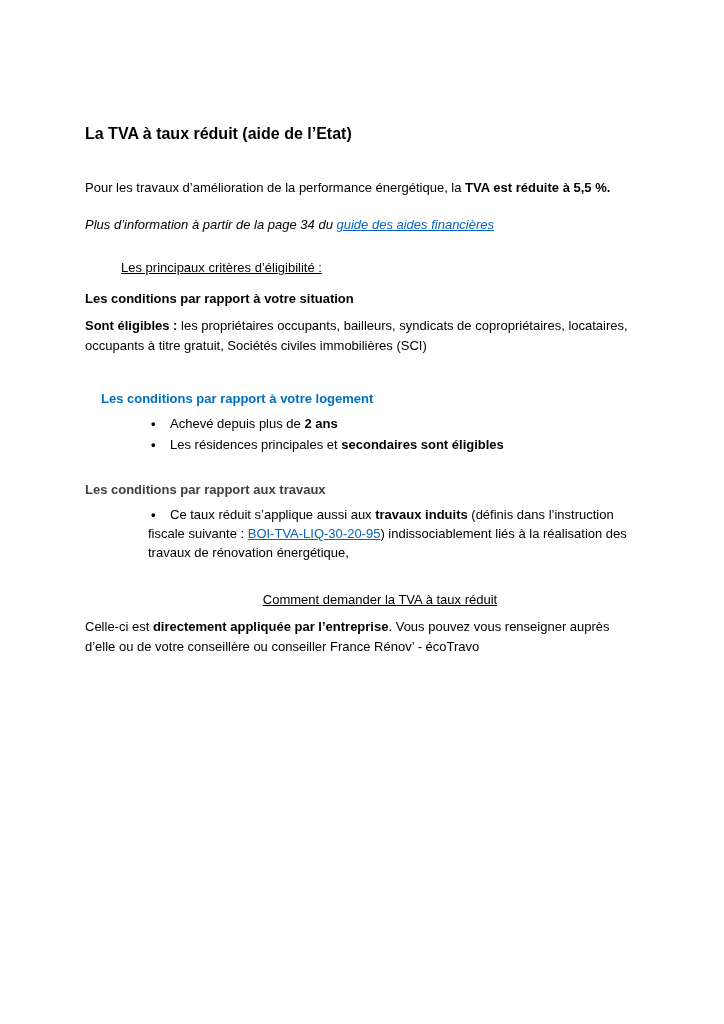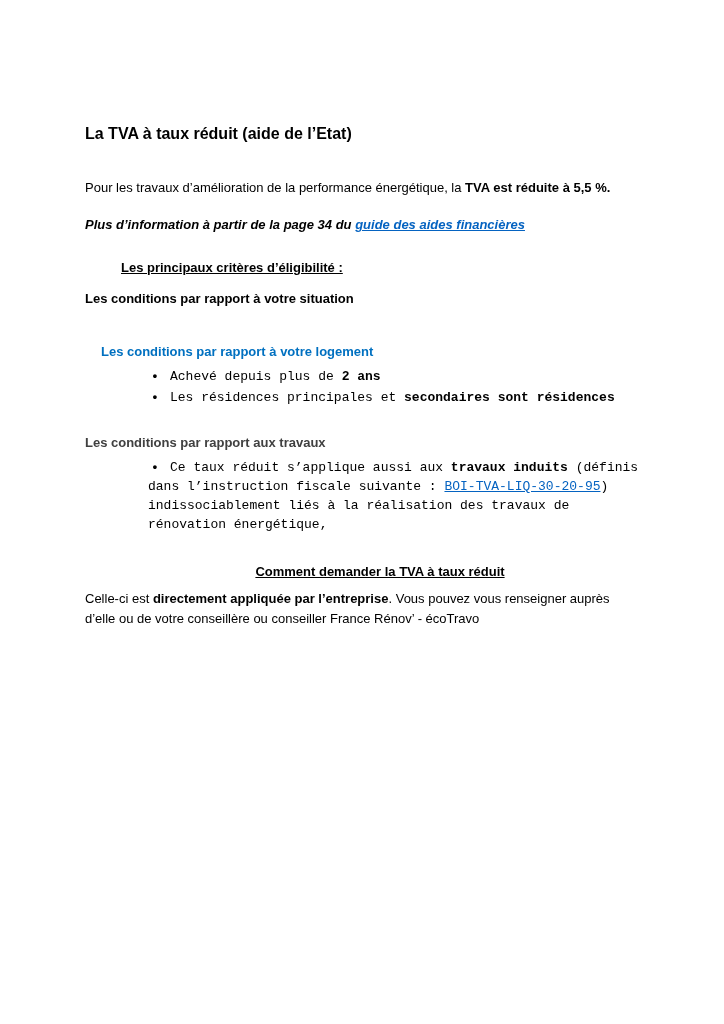--- a/index.html
+++ b/index.html
@@ -22,40 +22,39 @@
     margin-top: 36px;
   }
   .doc-title {
     font-size: 16px;
     line-height: 20px;
     font-weight: bold;
     margin: 0;
   }
   p { margin: 0; }
   .p-intro       { margin-top: 34px; }
-  .p-moreinfo    { margin-top: 17px; font-style: italic; font-weight: bold; }
-  .h-underline   { margin-top: 23px; font-weight: bold; text-decoration: underline; padding-left: 36px; }
+  .p-moreinfo    { margin-top: 17px; font-style: italic; font-weight: normal; }
+  .h-underline   { margin-top: 23px; font-weight: normal; text-decoration: underline; padding-left: 36px; }
   .h-orange      { margin-top: 11px; font-weight: bold; color: #000000; }
   .p-eligible    { margin-top: 7px; }
   .h-blue        { margin-top: 33px; font-weight: bold; color: #0070C0; padding-left: 16px; }
   .h-green       { margin-top: 26px; font-weight: bold; color: #404040; }
   .h-comment     { margin-top: 28px; text-align: center; }
   .p-final       { margin-top: 7px; }
   b, .bold { font-weight: bold; }
   a.doclink {
     color: #0563C1;
     text-decoration: underline;
     cursor: pointer;
   }
   a.doclink.bold { font-weight: bold; }
   ul.doc-list {
     margin: 5px 0 0 0;
     padding: 0;
     list-style: none;
-    font-family: Liberation Mono, monospace;
   }
   ul.doc-list li {
     position: relative;
     margin-left: 63px;
     text-indent: 22px;
     line-height: 19px;
     margin-bottom: 2px;
   }
   ul.doc-list li::before {
     content: "\2022";
@@ -74,26 +73,27 @@
   <h1 class="doc-title">La TVA à taux réduit (aide de l’Etat)</h1>
 
   <p class="p-intro"><span>Pour les travaux d’amélioration de la performance énergétique, la </span><b>TVA est réduite à 5,5 %.</b></p>
 
   <p class="p-moreinfo"><span>Plus d’information à partir de la page 34 du </span><a class="doclink">guide des aides financières</a></p>
 
   <p class="h-underline">Les principaux critères d’éligibilité :</p>
 
   <p class="h-orange">Les conditions par rapport à votre situation</p>
 
+  <p class="p-eligible"><b>Sont éligibles :</b><span>  les propriétaires occupants, bailleurs, syndicats de copropriétaires, locataires, occupants à titre gratuit, Sociétés civiles immobilières (SCI)</span></p>
 
   <p class="h-blue">Les conditions par rapport à votre logement</p>
 
   <ul class="doc-list">
     <li><span>Achevé depuis plus de </span><b>2 ans</b></li>
-    <li><span>Les résidences principales et </span><b>secondaires sont résidences</b></li>
+    <li><span>Les résidences principales et </span><b>secondaires sont éligibles</b></li>
   </ul>
 
   <p class="h-green">Les conditions par rapport aux travaux</p>
 
   <ul class="doc-list">
     <li><span>Ce taux réduit s’applique aussi aux </span><b>travaux induits</b><span> (définis dans l’instruction fiscale suivante : </span><a class="doclink">BOI-TVA-LIQ-30-20-95</a><span>) indissociablement liés à la réalisation des travaux de rénovation énergétique,</span></li>
   </ul>
 
   <p class="h-underline h-comment">Comment demander la TVA à taux réduit </p>
 

